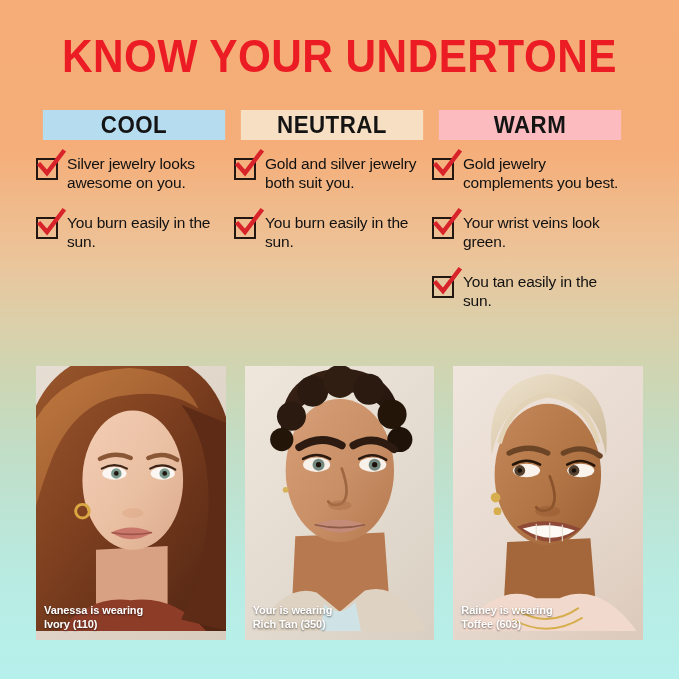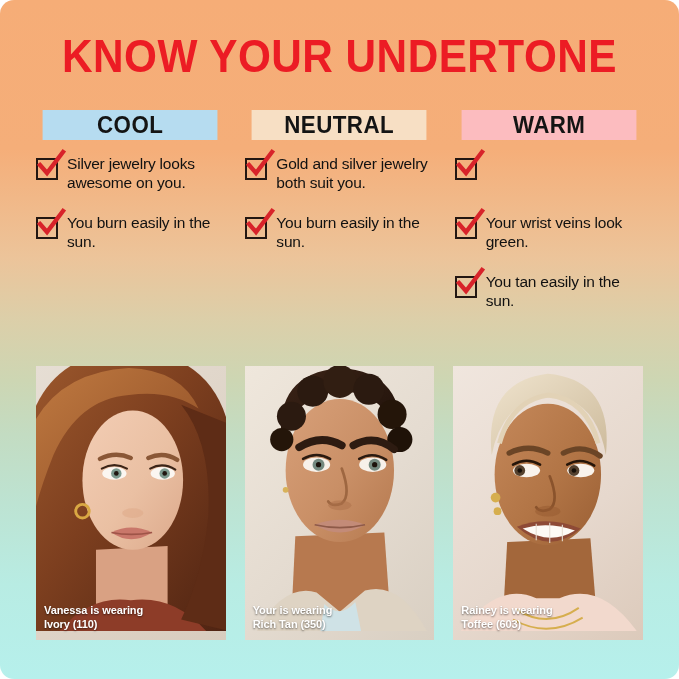--- a/index.html
+++ b/index.html
@@ -15,21 +15,20 @@
       #f6ad77 0%,
       #f5ae79 22%,
       #ecc49a 38%,
       #dccfa9 47%,
       #cdd6b3 56%,
       #c3dcc2 64%,
       #bde3d2 74%,
       #b8ece3 86%,
       #b6f0ec 100%);
     overflow:hidden;
-    border-radius:14px;
   }
 
   
   .title {
     position:absolute;
     top:33px; left:0; right:0;
     text-align:center;
     color:#ec1c24;
     font-family:"Liberation Sans Narrow","Liberation Sans", sans-serif;
     font-size:46px;
@@ -39,21 +38,21 @@
     line-height:1;
     white-space:nowrap;
   }
 
   
   .columns {
     position:absolute;
     top:110px; left:36px;
     width:607px;
     display:flex;
-    gap:21px;
+    gap:2px;
   }
   .column { width:196px; }
 
   .col-header {
     height:30px;
     display:flex;
     align-items:center;
     justify-content:center;
     color:#141414;
     font-family:"Liberation Sans Narrow","Liberation Sans", sans-serif;
@@ -193,20 +192,21 @@
     <div class="column col-warm">
       <div class="col-header">WARM</div>
       <div class="items">
 
         <div class="item">
           <span class="checkbox">
             <svg viewBox="0 0 29 29" aria-hidden="true">
               <path d="M3 15 L10 23 L26 2" fill="none" stroke="#d8232a" stroke-width="4.4" stroke-linecap="square" stroke-linejoin="miter"></path>
             </svg>
           </span>
+          <span class="item-text">Gold jewelry complements you best.</span>
         </div>
 
         <div class="item">
           <span class="checkbox">
             <svg viewBox="0 0 29 29" aria-hidden="true">
               <path d="M3 15 L10 23 L26 2" fill="none" stroke="#d8232a" stroke-width="4.4" stroke-linecap="square" stroke-linejoin="miter"></path>
             </svg>
           </span>
           <span class="item-text">Your wrist veins look green.</span>
         </div>

